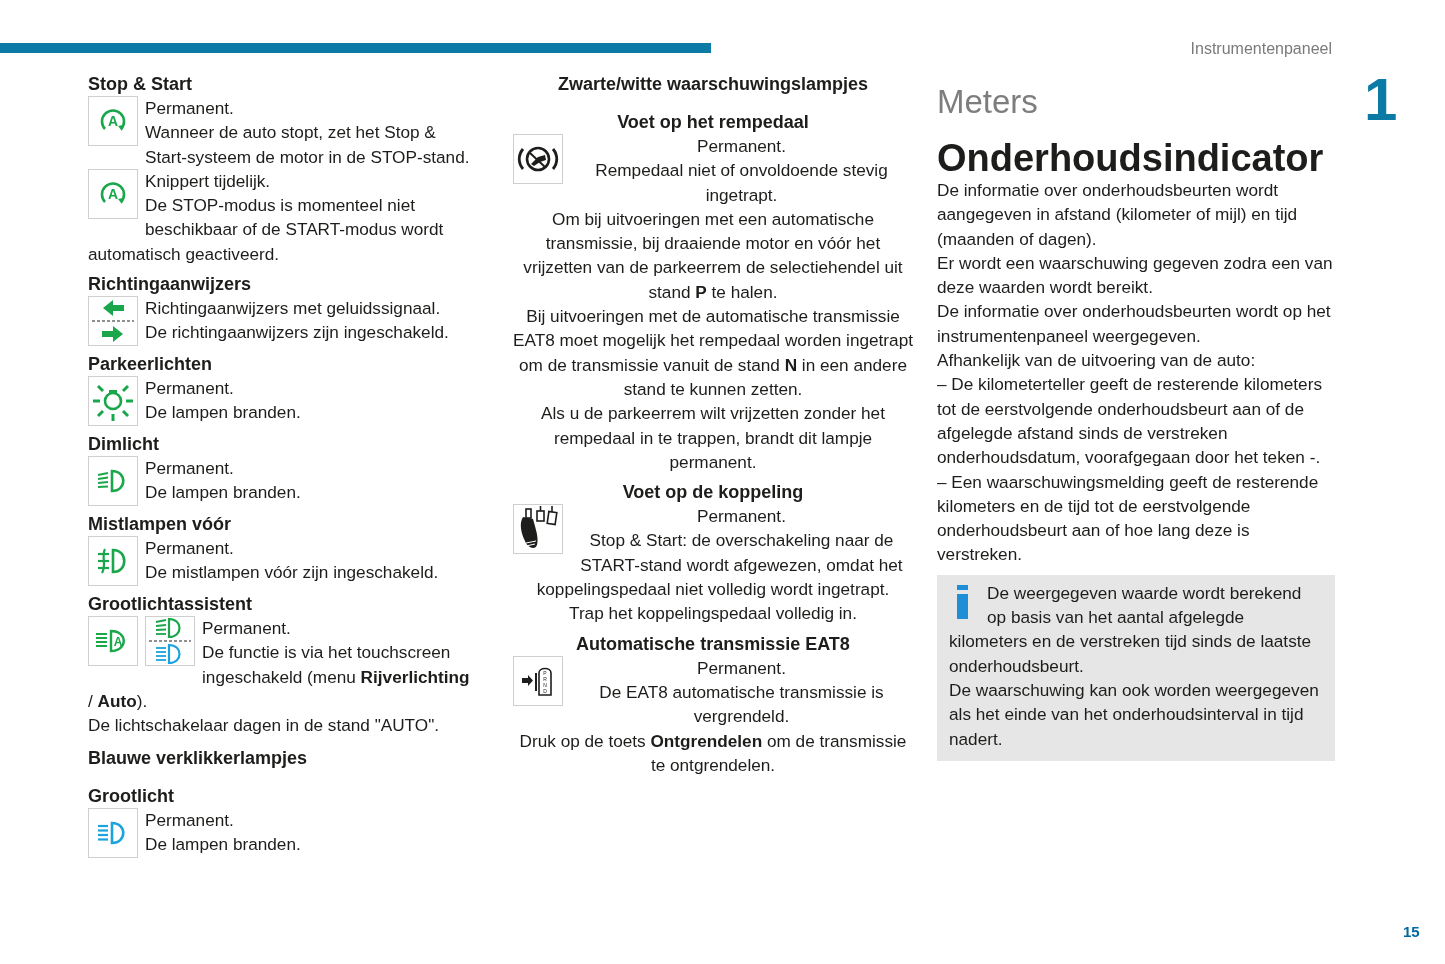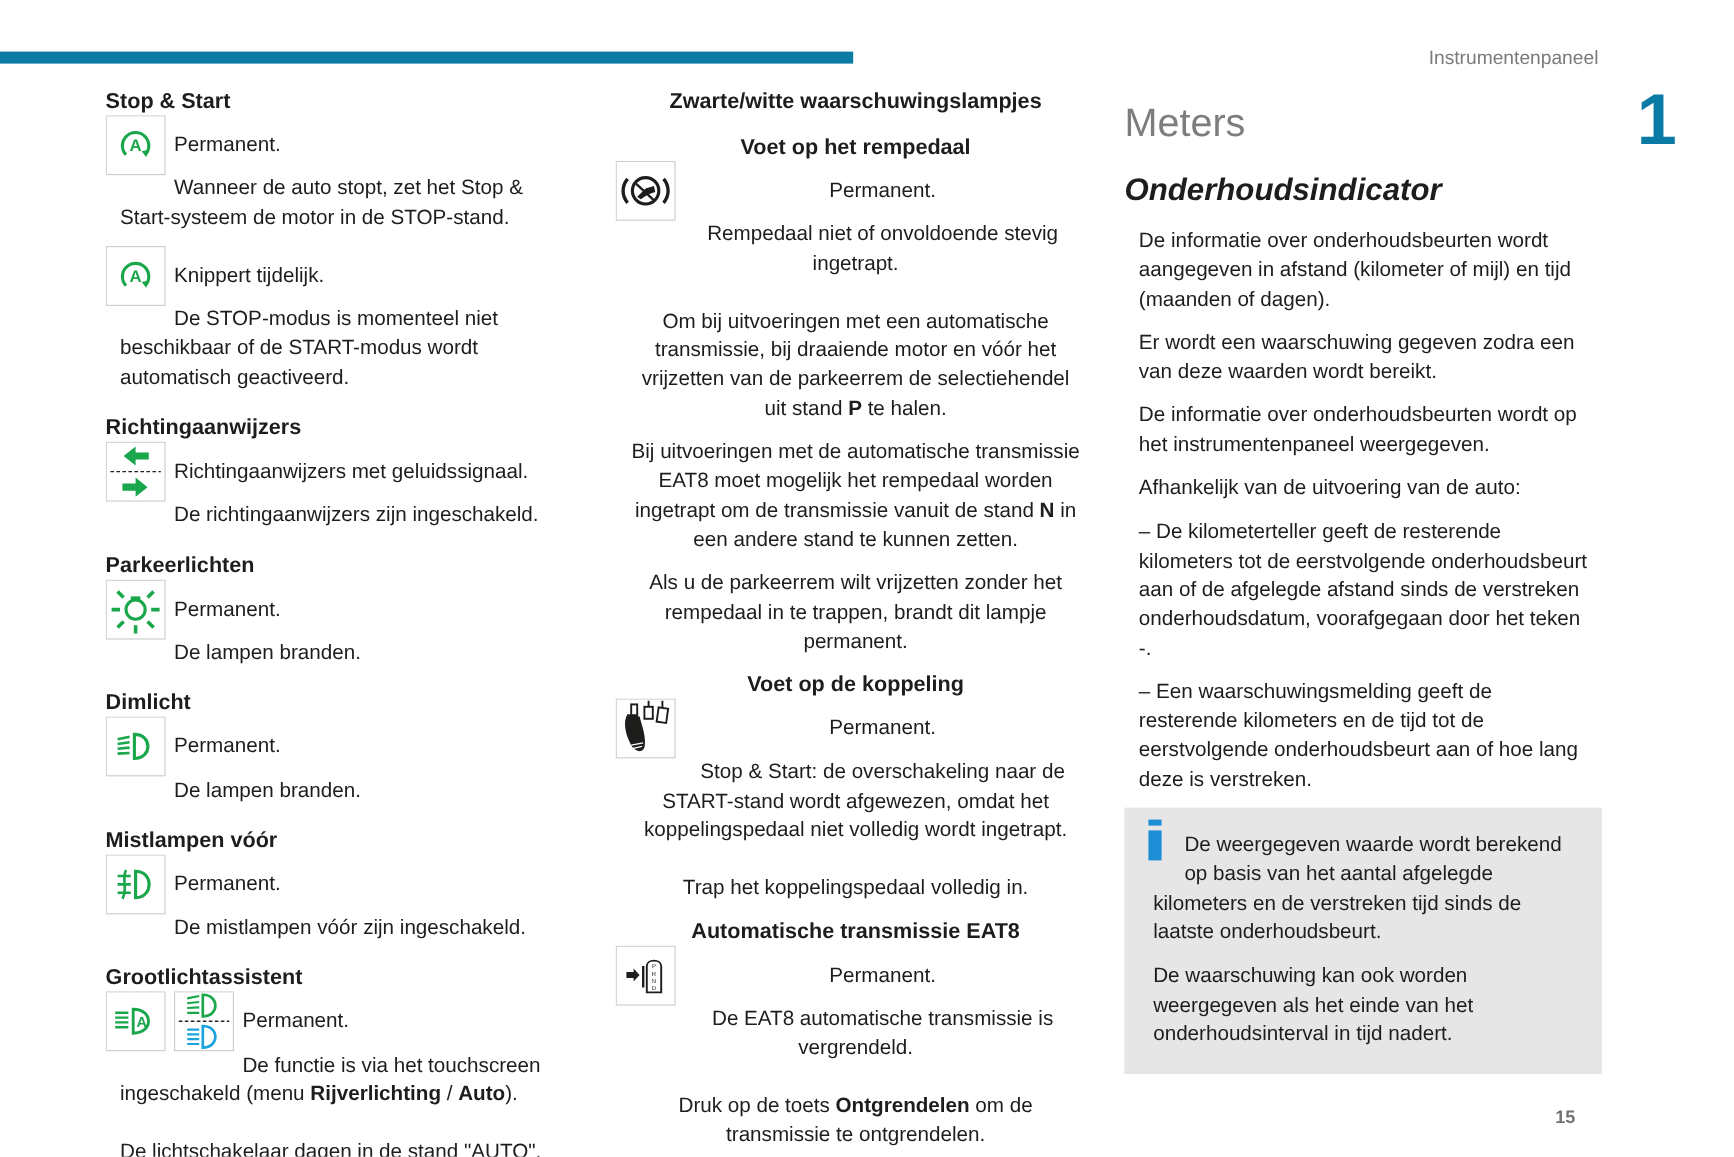--- a/index.html
+++ b/index.html
@@ -2,41 +2,41 @@
 <html><head>
 <meta charset="utf-8">
 <style>
   * { box-sizing: border-box; margin: 0; padding: 0; }
   html, body { width: 1445px; height: 964px; background: #ffffff; overflow: hidden; }
   body { position: relative; font-family: "Liberation Sans", sans-serif; color: #1d1d1b; font-size: 17.2px; line-height: 24.3px; }
 
   .top-bar { position: absolute; left: 0; top: 43px; width: 711px; height: 10px; background: #0b7aa5; }
   .running-head { position: absolute; right: 113px; top: 37px; font-size: 16px; color: #7a7a7a; }
   .chapter-num { position: absolute; left: 1364px; top: 70px; font-size: 60px; font-weight: bold; color: #0b7aa5; line-height: 60px; }
-  .page-num { position: absolute; left: 1296px; top: 920px; font-size: 15px; font-weight: bold; color: #737373; }
+  .page-num { position: absolute; left: 1403px; top: 920px; font-size: 15px; font-weight: bold; color: #0369a1; }
 
   .col { position: absolute; top: 72px; }
   .col-1 { left: 88px; width: 390px; }
   .col-2 { left: 513px; width: 400px; text-align: center; }
   .col-3 { left: 937px; width: 398px; }
 
   h3.sec { font-size: 18px; font-weight: bold; line-height: 24px; margin-top: 6px; }
   h3.group { font-size: 18px; font-weight: bold; line-height: 24px; }
   .gap-after { margin-bottom: 14px; }
 
   .entry { overflow: hidden; }
   .icon-box { float: left; width: 50px; height: 50px; border: 1px solid #cfcfcf; margin-right: 7px; display: flex; align-items: center; justify-content: center; background: #fff; }
   .icon-box.split { flex-direction: column; justify-content: space-around; }
   .icon-pair { float: left; display: flex; gap: 7px; margin-right: 7px; }
   .icon-pair .icon-box { float: none; margin-right: 0; }
-  p { margin: 12px; }
+  p { margin: 0; }
   b { font-weight: bold; }
 
   .meters { font-size: 33px; color: #7d7d7d; line-height: 40px; margin-bottom: 18px; }
-  .big-h { font-size: 26px; font-weight: bold; line-height: 36px; margin-bottom: 2px; font-style: italic; }
+  .big-h { font-size: 38px; font-weight: bold; line-height: 36px; margin-bottom: 2px; }
 
   .info-box { background: #e6e6e6; padding: 6px 12px 10px 12px; margin-top: 8px; }
   .info-i { float: left; width: 14px; height: 36px; margin: 4px 16px 0 8px; position: relative; }
   .info-i .dot { position: absolute; left: 0; top: 0; width: 11px; height: 5px; background: #1e8fd6; }
   .info-i .stem { position: absolute; left: 0; top: 9px; width: 11px; height: 25px; background: #1e8fd6; }
 </style>
 </head>
 <body>
 
 <div class="top-bar"></div>

